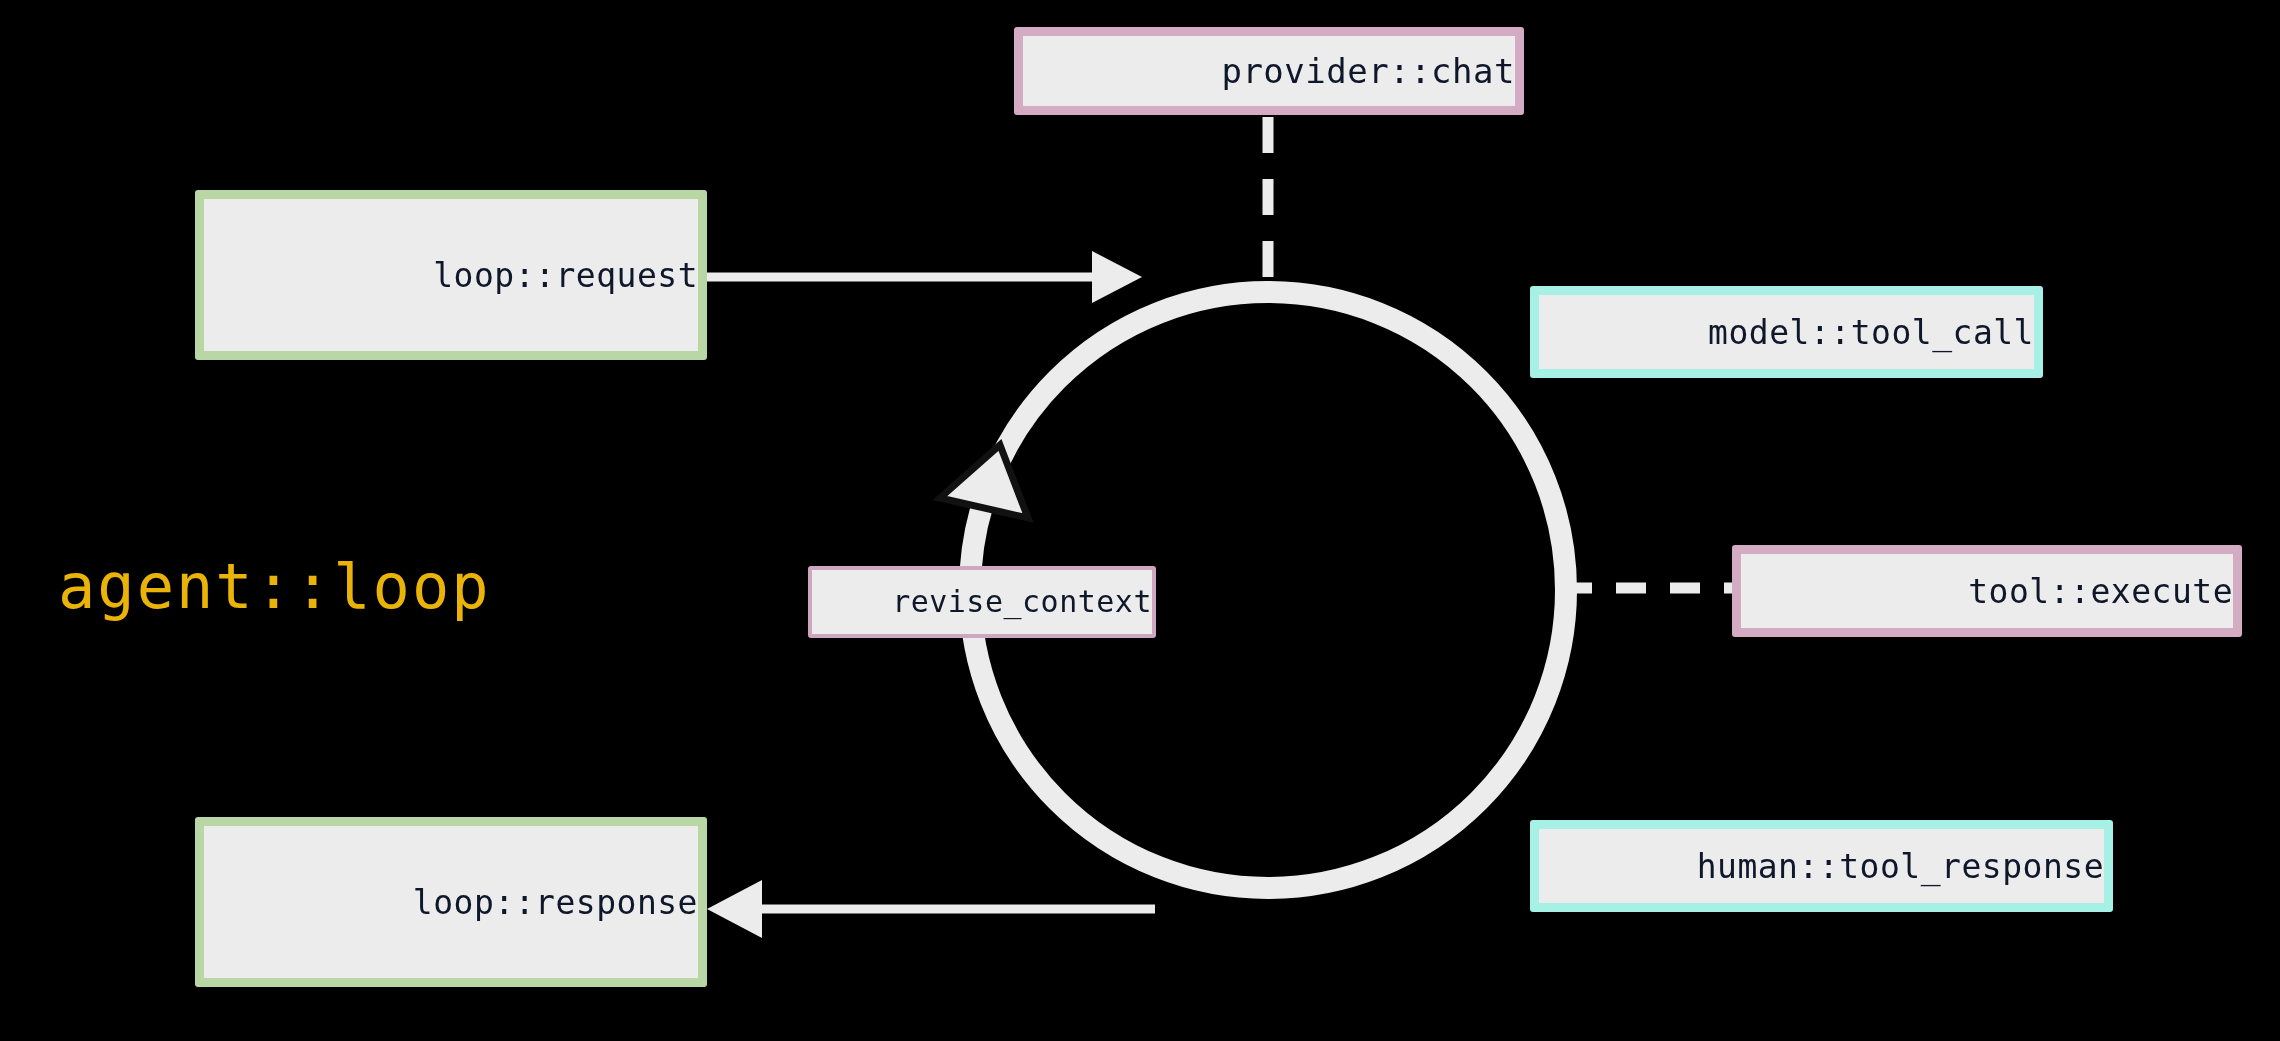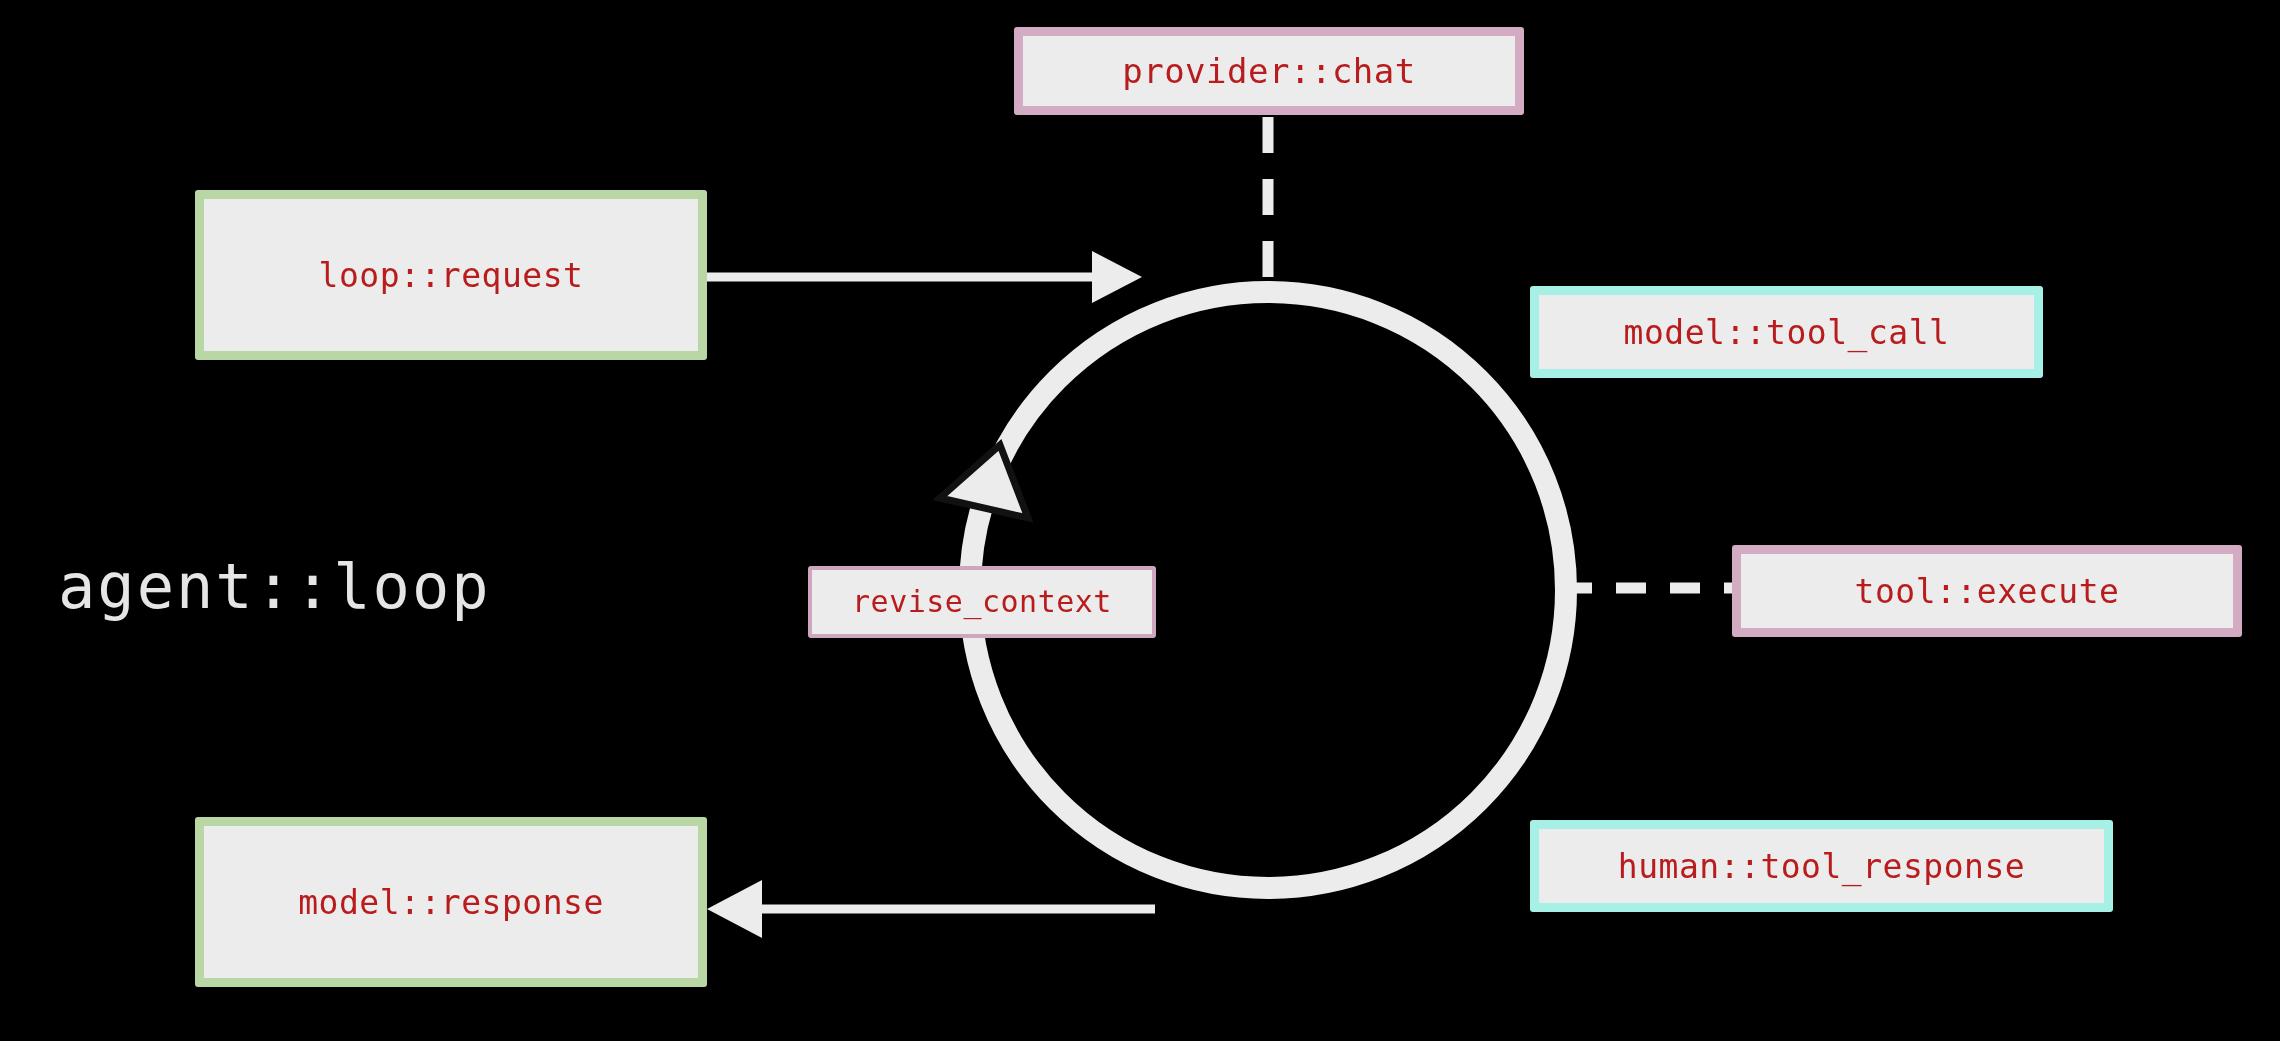--- a/index.html
+++ b/index.html
@@ -24,24 +24,24 @@
     left: 0;
     top: 0;
     width: 2280px;
     height: 1041px;
     pointer-events: none;
   }
   .node {
     position: absolute;
     box-sizing: border-box;
     background: #ececec;
-    color: #b91c1c;
+    color: #0f172a;
     display: flex;
     align-items: center;
-    justify-content: center;
+    justify-content: flex-end;
     font-family: "DejaVu Sans Mono", "Liberation Mono", monospace;
     letter-spacing: 0.5px;
     border-radius: 3px;
     z-index: 5;
   }
   .node .node-label {
     display: block;
     white-space: nowrap;
     line-height: 1;
   }
@@ -75,21 +75,21 @@
     font-size: 33px;
   }
   #node-model-response {
     left: 195px; top: 817px; width: 512px; height: 170px;
     font-size: 33px;
   }
   #loop-title {
     position: absolute;
     left: 58px;
     top: 556px;
-    color: #e5e5e5;
+    color: #eab308;
     font-size: 62px;
     font-family: "DejaVu Sans Mono", "Liberation Mono", monospace;
     letter-spacing: 2px;
     white-space: nowrap;
     line-height: 1;
     z-index: 4;
   }
 </style>
 </head>
 <body>
@@ -133,16 +133,16 @@
 
   <div class="node mauve-thin" id="node-revise-context">
     <span class="node-label">revise_context</span>
   </div>
 
   <div class="node cyan" id="node-human-tool-response">
     <span class="node-label">human::tool_response</span>
   </div>
 
   <div class="node green" id="node-model-response">
-    <span class="node-label">model::response</span>
+    <span class="node-label">loop::response</span>
   </div>
 
 </div>
 
 </body></html>

